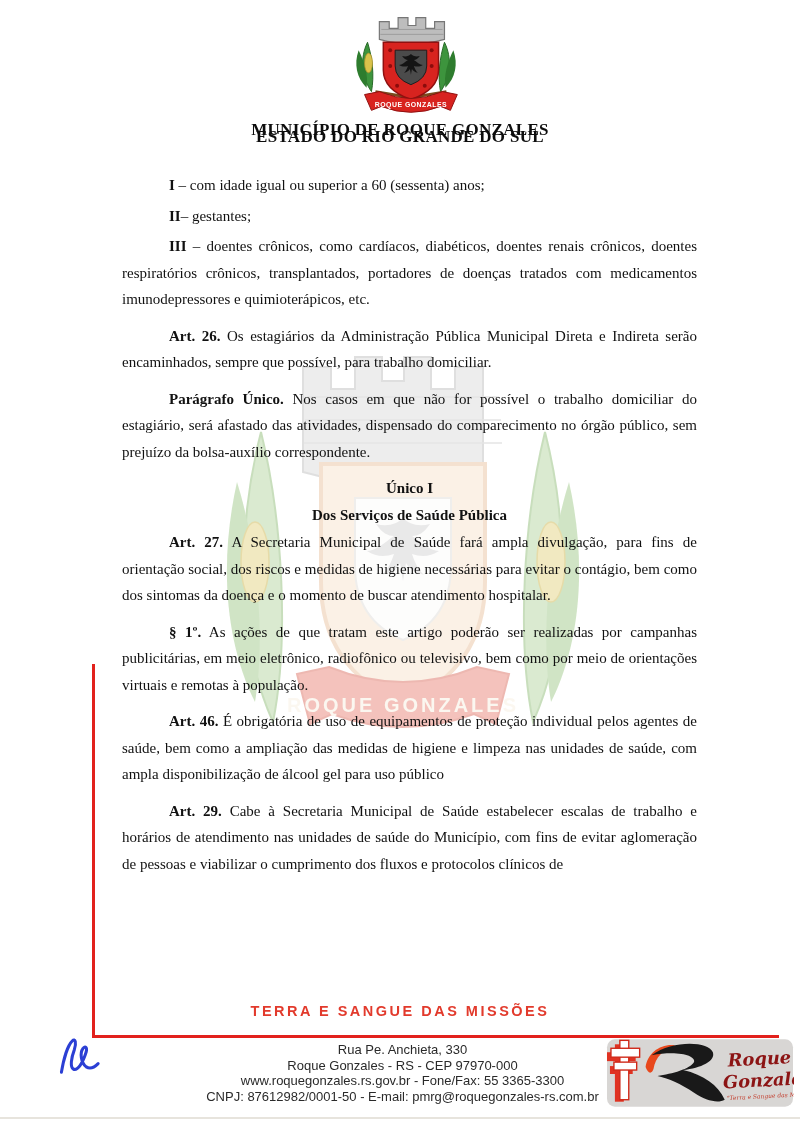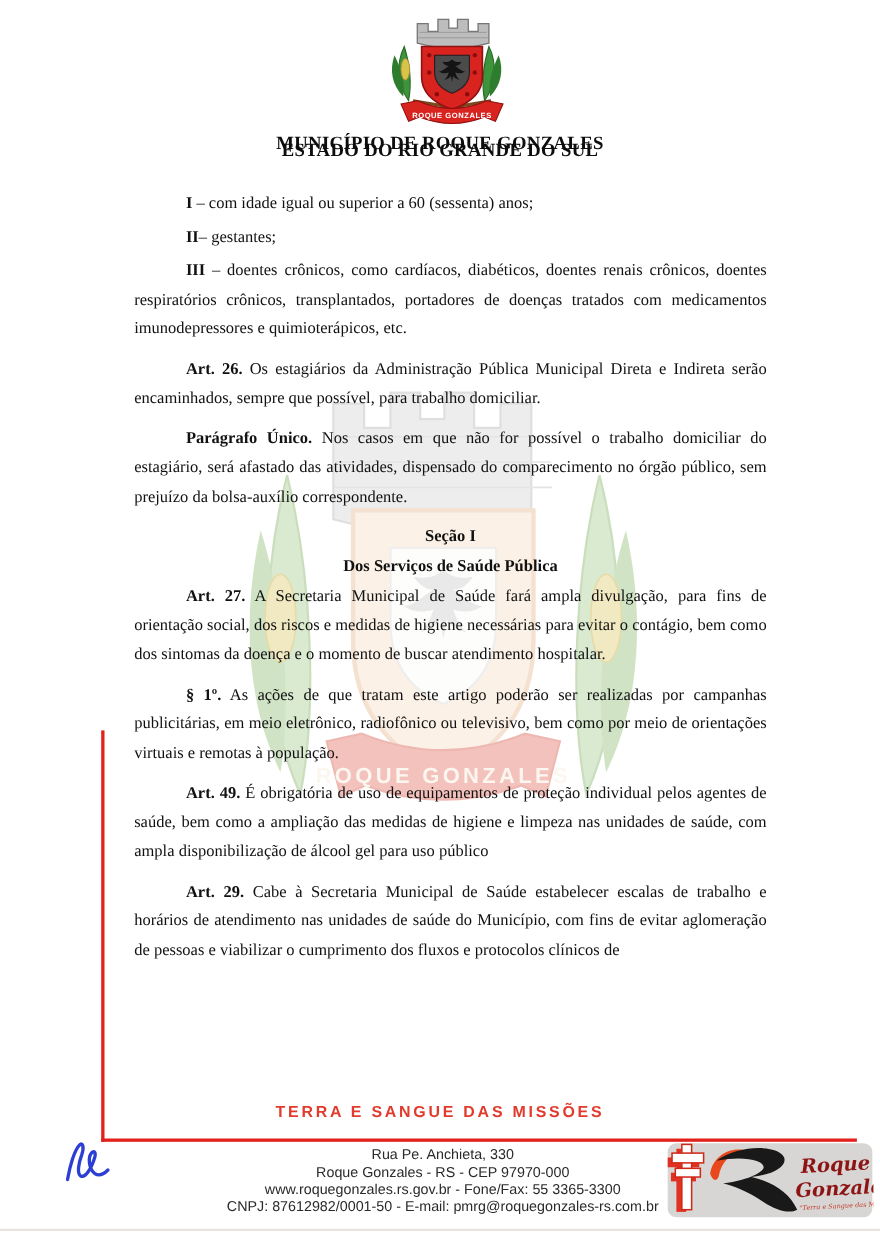--- a/index.html
+++ b/index.html
@@ -96,25 +96,25 @@
     <path d="M94,352 l32,-7 q74,30 148,0 l32,7 l-13,50 l-22,-10 q-72,26 -142,0 l-22,10 z" fill="#ec9286" stroke="#e07f73" stroke-width="2"></path>
     <text x="200" y="390" text-anchor="middle" font-family="Liberation Sans, sans-serif" font-size="20" font-weight="bold" fill="#f9f1e4" letter-spacing="3">ROQUE GONZALES</text>
   </svg>
 
   <div class="bodytext">
     <p class="item"><span class="lead">I</span><span> – com idade igual ou superior a 60 (sessenta) anos;</span></p>
     <p class="item"><span class="lead">II</span><span>– gestantes;</span></p>
     <p><span class="lead">III</span><span> – doentes crônicos, como cardíacos, diabéticos, doentes renais crônicos, doentes respiratórios crônicos, transplantados, portadores de doenças tratados com medicamentos imunodepressores e quimioterápicos, etc.</span></p>
     <p><span class="lead">Art. 26.</span><span> Os estagiários da Administração Pública Municipal Direta e Indireta serão encaminhados, sempre que possível, para trabalho domiciliar.</span></p>
     <p><span class="lead">Parágrafo Único.</span><span> Nos casos em que não for possível o trabalho domiciliar do estagiário, será afastado das atividades, dispensado do comparecimento no órgão público, sem prejuízo da bolsa-auxílio correspondente.</span></p>
-    <p class="sec-head">Seção I</p>
+    <p class="sec-head">Único I</p>
     <p class="sec-head last">Dos Serviços de Saúde Pública</p>
     <p><span class="lead">Art. 27.</span><span> A Secretaria Municipal de Saúde fará ampla divulgação, para fins de orientação social, dos riscos e medidas de higiene necessárias para evitar o contágio, bem como dos sintomas da doença e o momento de buscar atendimento hospitalar.</span></p>
     <p><span class="lead">§ 1º.</span><span> As ações de que tratam este artigo poderão ser realizadas por campanhas publicitárias, em meio eletrônico, radiofônico ou televisivo, bem como por meio de orientações virtuais e remotas à população.</span></p>
-    <p><span class="lead">Art. 49.</span><span> É obrigatória de uso de equipamentos de proteção individual pelos agentes de saúde, bem como a ampliação das medidas de higiene e limpeza nas unidades de saúde, com ampla disponibilização de álcool gel para uso público</span></p>
+    <p><span class="lead">Art. 46.</span><span> É obrigatória de uso de equipamentos de proteção individual pelos agentes de saúde, bem como a ampliação das medidas de higiene e limpeza nas unidades de saúde, com ampla disponibilização de álcool gel para uso público</span></p>
     <p><span class="lead">Art. 29.</span><span> Cabe à Secretaria Municipal de Saúde estabelecer escalas de trabalho e horários de atendimento nas unidades de saúde do Município, com fins de evitar aglomeração de pessoas e viabilizar o cumprimento dos fluxos e protocolos clínicos de</span></p>
   </div>
 
   <div class="redline-v"></div>
   <div class="redline-h"></div>
 
   <div class="slogan">TERRA E SANGUE DAS MISSÕES</div>
 
   <svg class="pen-mark" viewBox="0 0 50 50">
     <path d="M5,41 C7,29 11,16 15,12 C18,9 19,14 17,20 C14,28 13,36 16,38 C20,40 25,32 28,22 C29,18 27,16 25,19 C22,23 23,32 28,36 C31,38 35,37 39,33" stroke="#2b3fd4" fill="none" stroke-width="2.8" stroke-linecap="round"></path>

